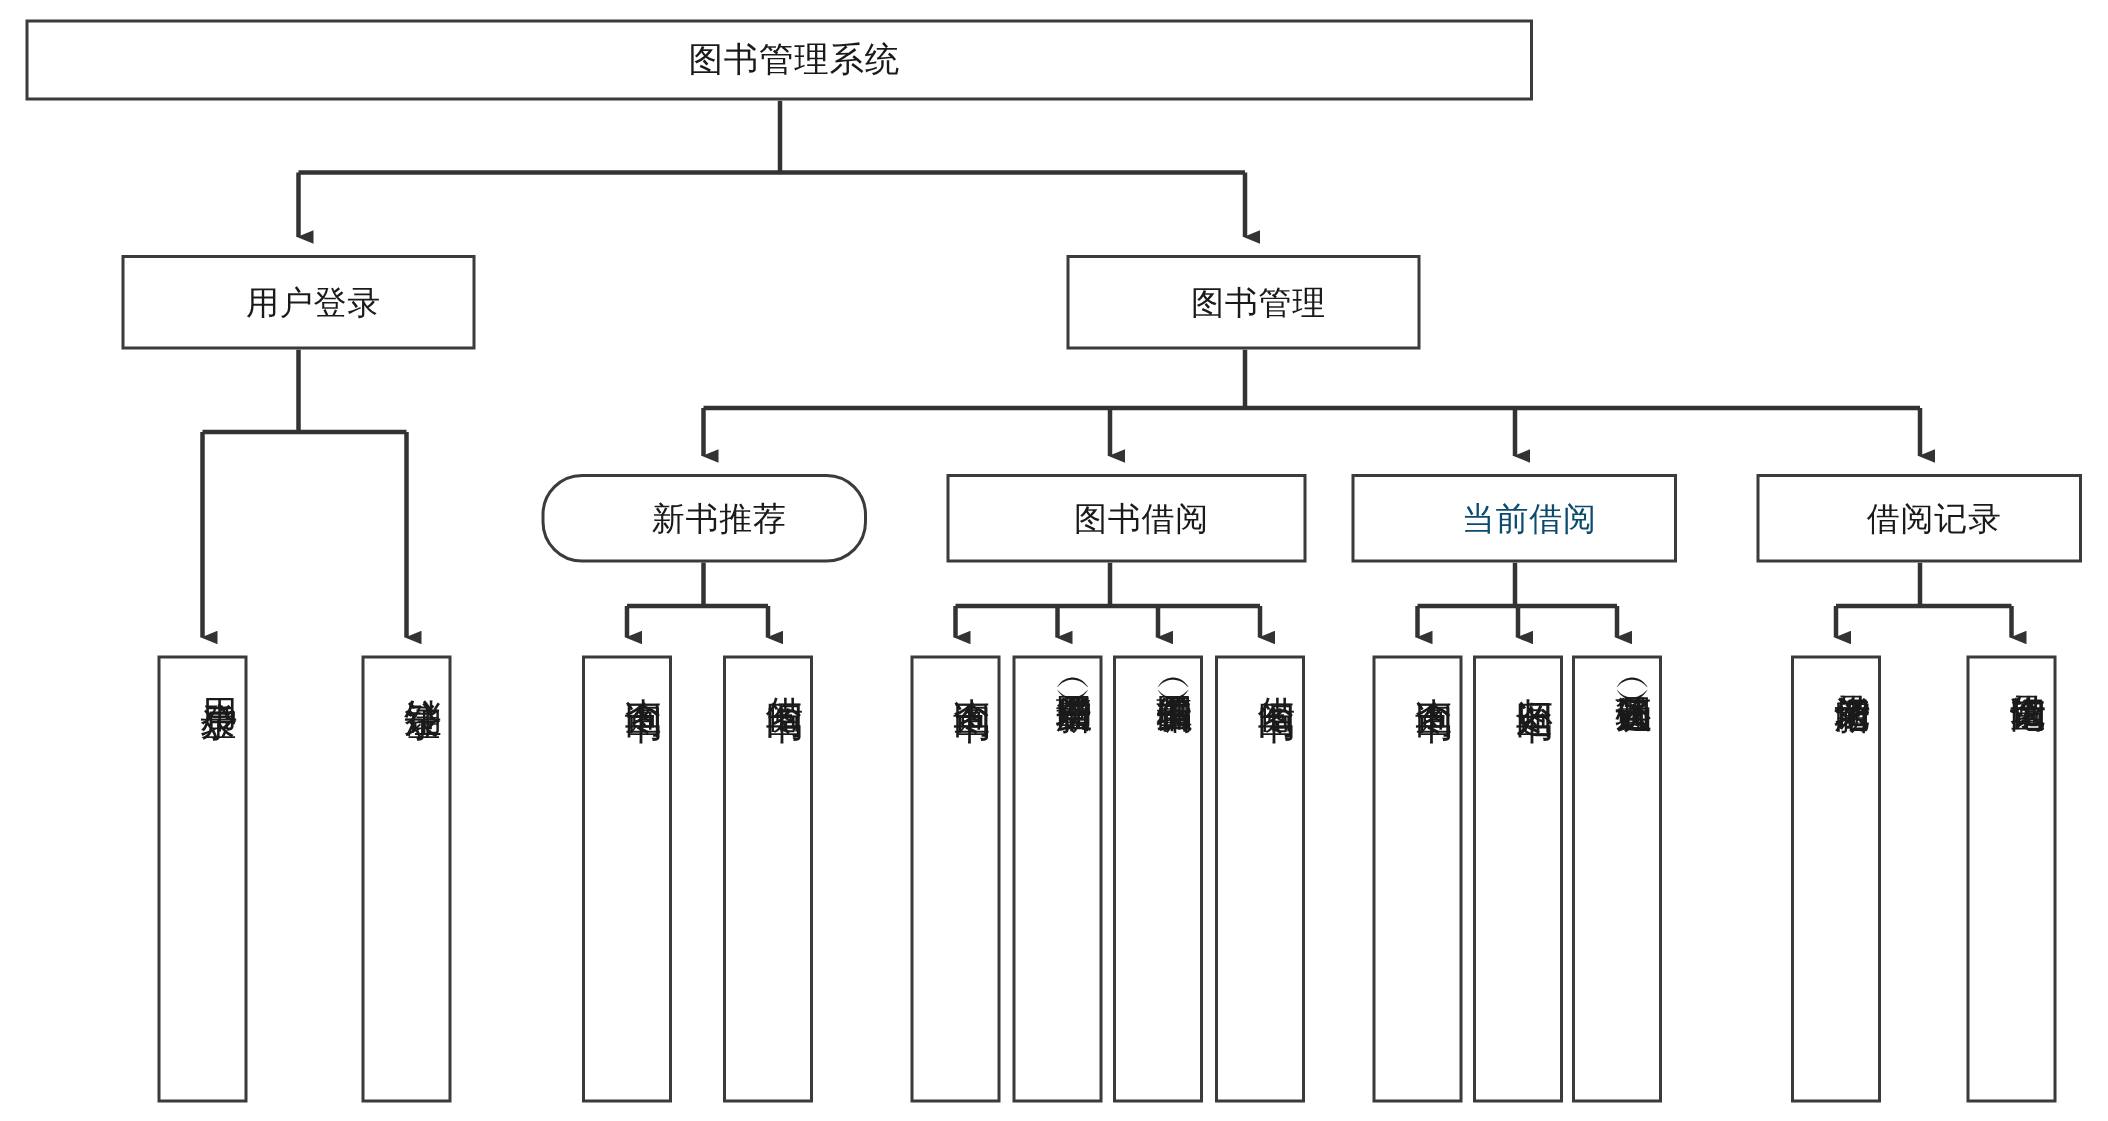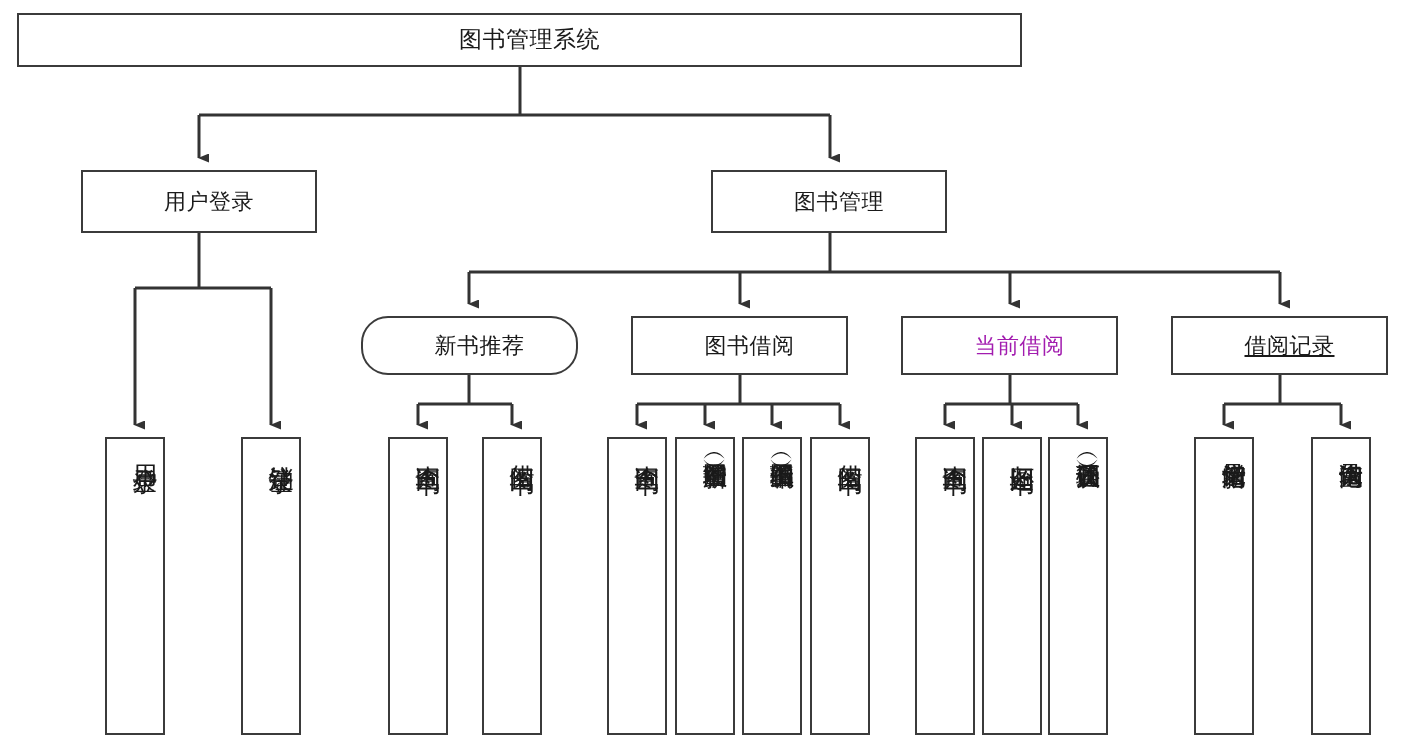--- a/index.html
+++ b/index.html
@@ -147,29 +147,29 @@
   </div>
 
   <div class="node branch" style="left: 711px; top: 170px; width: 236px; height: 63px; border-color: rgb(59, 59, 59); background: rgb(255, 255, 255); color: rgb(26, 26, 26);">
     <span class="node-label">图书管理</span>
   </div>
 
   <div class="node branch" style="left: 361px; top: 316px; width: 217px; height: 59px; border-color: rgb(59, 59, 59); background: rgb(255, 255, 255); color: rgb(26, 26, 26); border-radius: 27px;">
     <span class="node-label">新书推荐</span>
   </div>
 
-  <div class="node branch" style="left: 631px; top: 316px; width: 217px; height: 59px; border-color: rgb(59, 59, 59); background: rgb(255, 255, 255); color: rgb(26, 26, 26);">
+  <div class="node branch" style="left: 631px; top: 316px; width: 240px; height: 59px; border-color: rgb(59, 59, 59); background: rgb(255, 255, 255); color: rgb(26, 26, 26);">
     <span class="node-label">图书借阅</span>
   </div>
 
-  <div class="node branch" style="left: 901px; top: 316px; width: 217px; height: 59px; border-color: rgb(59, 59, 59); background: rgb(255, 255, 255); color: #a21caf;">
+  <div class="node branch" style="left: 901px; top: 316px; width: 217px; height: 59px; border-color: rgb(59, 59, 59); background: rgb(255, 255, 255); color: #0c4a6e;">
     <span class="node-label">当前借阅</span>
   </div>
 
-  <div class="node branch" style="left: 1171px; top: 316px; width: 217px; height: 59px; border-color: rgb(59, 59, 59); background: rgb(255, 255, 255); color: rgb(26, 26, 26); text-decoration: underline;">
+  <div class="node branch" style="left: 1171px; top: 316px; width: 217px; height: 59px; border-color: rgb(59, 59, 59); background: rgb(255, 255, 255); color: rgb(26, 26, 26);">
     <span class="node-label">借阅记录</span>
   </div>
 
   <div class="node leaf" style="left: 105px; top: 437px; width: 60px; height: 298px; border-color: rgb(59, 59, 59); background: rgb(255, 255, 255); color: rgb(26, 26, 26);">
     <span class="node-label">用户登录</span>
   </div>
 
   <div class="node leaf" style="left: 241px; top: 437px; width: 60px; height: 298px; border-color: rgb(59, 59, 59); background: rgb(255, 255, 255); color: rgb(26, 26, 26);">
     <span class="node-label">注销登录</span>
   </div>

